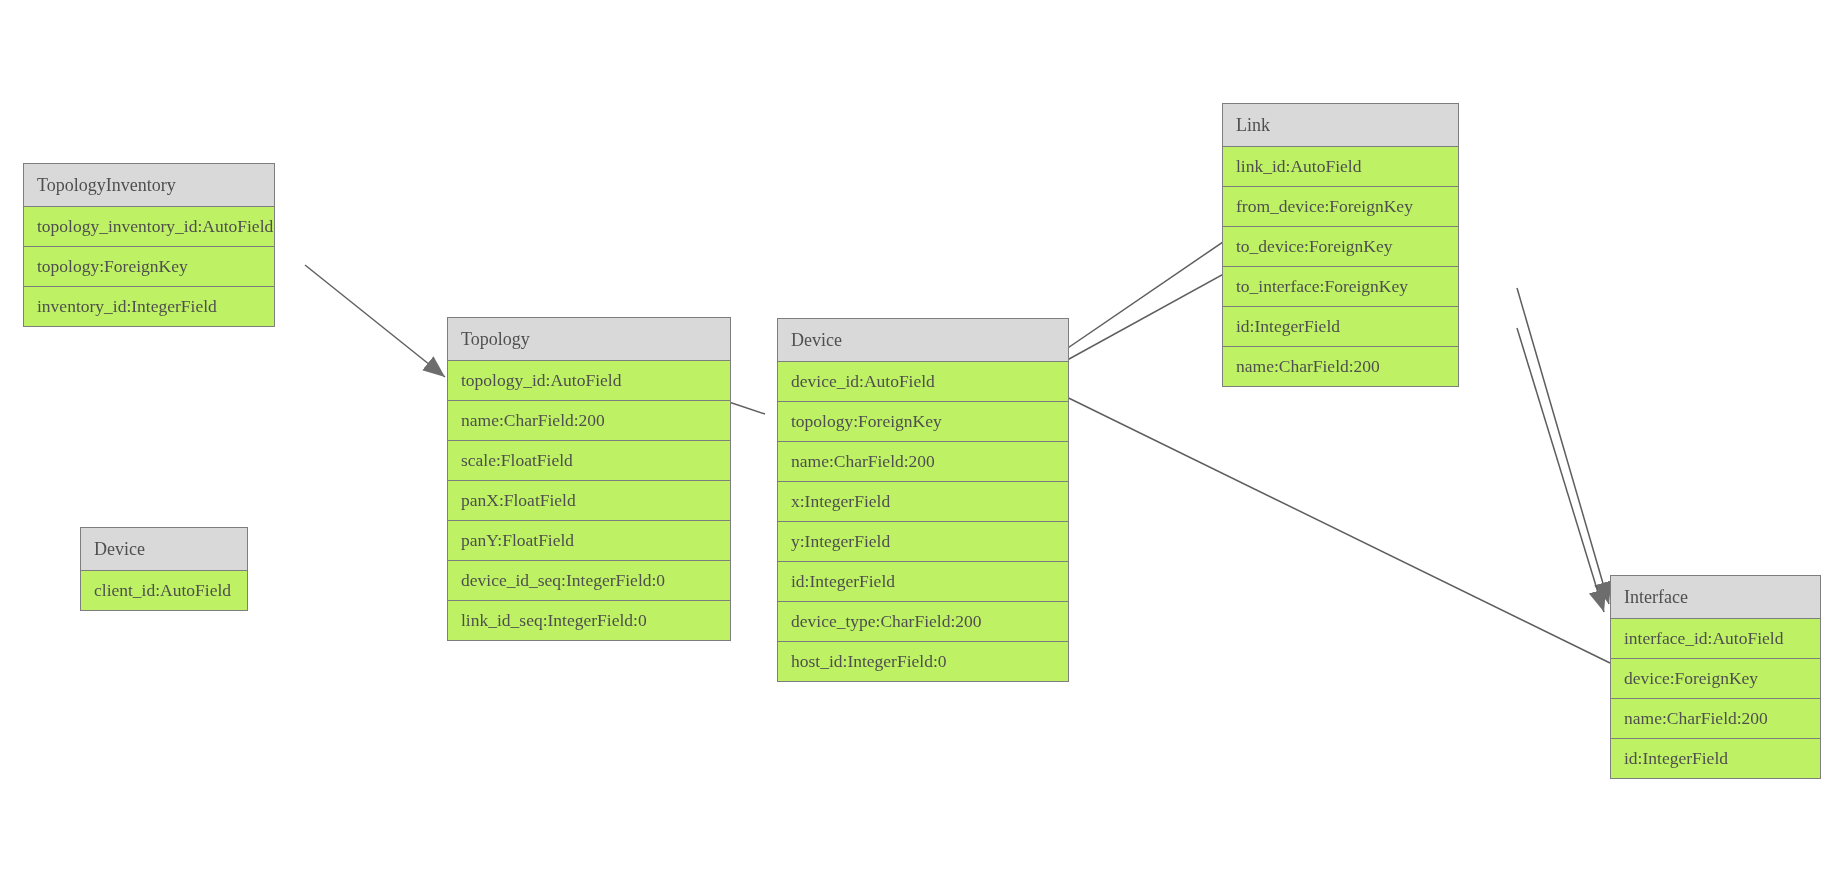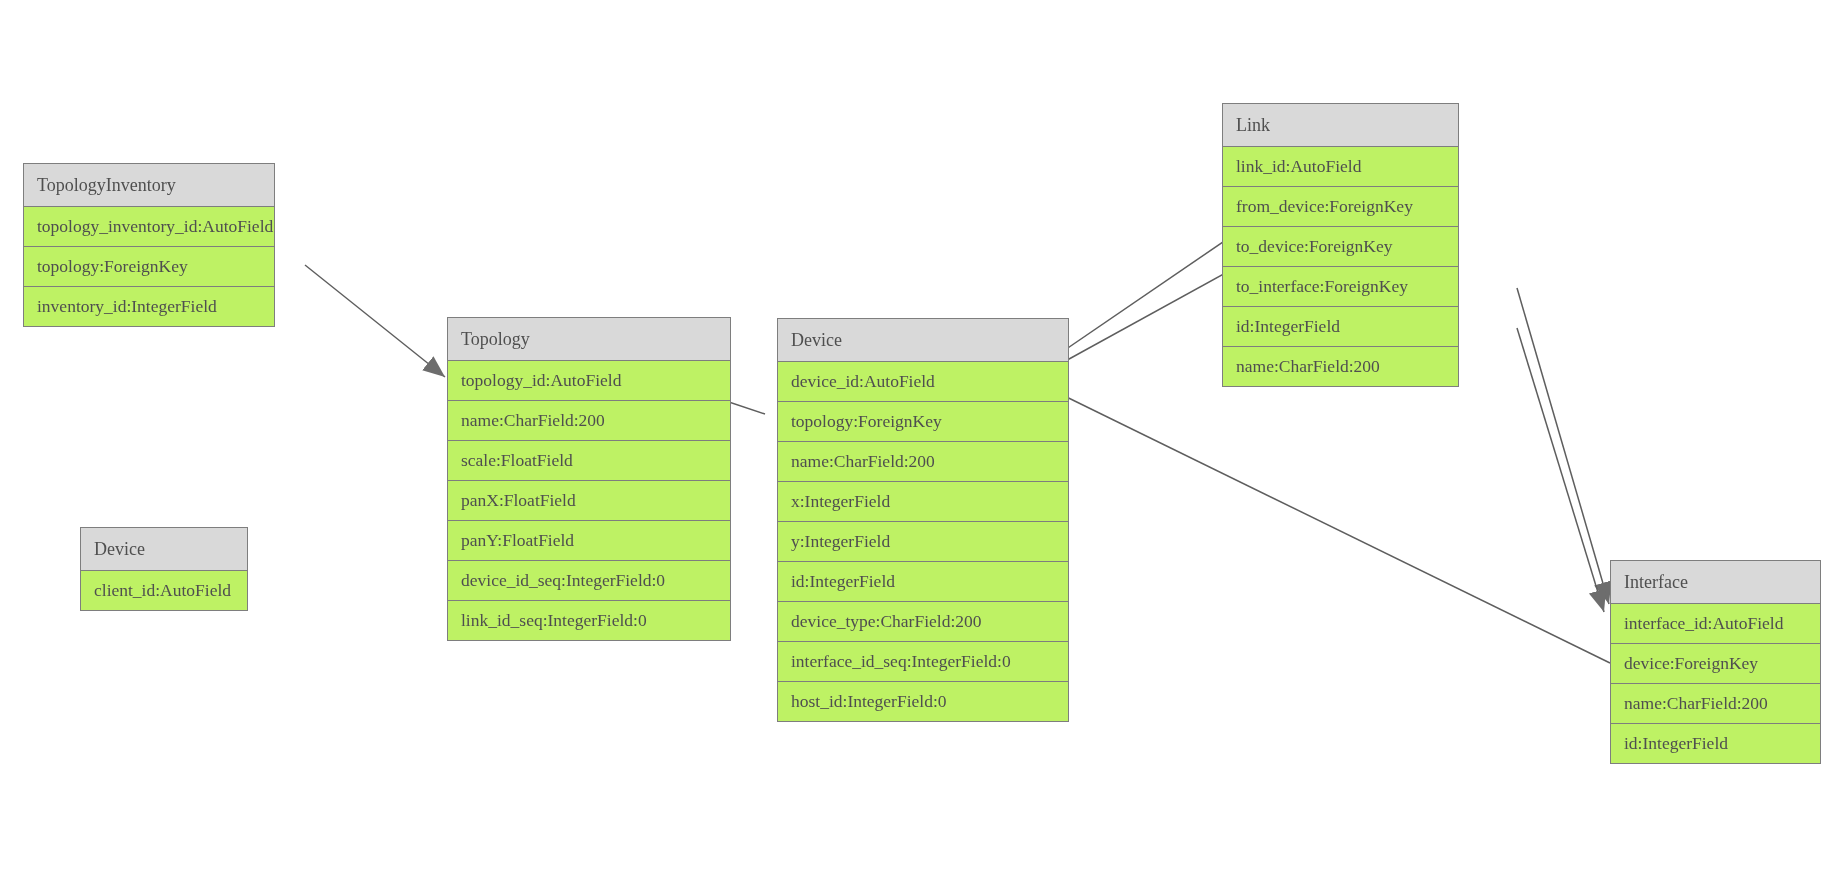--- a/index.html
+++ b/index.html
@@ -91,35 +91,34 @@
 
   <div class="entity" style="left:765px; top:318px; width:292px;margin-left:12px;">
     <div class="ehead">Device</div>
     <div class="erow">device_id:AutoField</div>
     <div class="erow">topology:ForeignKey</div>
     <div class="erow">name:CharField:200</div>
     <div class="erow">x:IntegerField</div>
     <div class="erow">y:IntegerField</div>
     <div class="erow">id:IntegerField</div>
     <div class="erow">device_type:CharField:200</div>
-    <div class="erow">interface_id_seq:IntegerField:0</div>
     <div class="erow">host_id:IntegerField:0</div>
   </div>
 
   <div class="entity" style="left:1222px; top:103px; width:237px;">
     <div class="ehead">Link</div>
     <div class="erow">link_id:AutoField</div>
     <div class="erow">from_device:ForeignKey</div>
     <div class="erow">to_device:ForeignKey</div>
     <div class="erow">to_interface:ForeignKey</div>
     <div class="erow">id:IntegerField</div>
     <div class="erow">name:CharField:200</div>
   </div>
 
-  <div class="entity" style="left:1610px; top:560px; width:211px;">
+  <div class="entity" style="left:1610px; top:575px; width:211px;">
     <div class="ehead">Interface</div>
     <div class="erow">interface_id:AutoField</div>
     <div class="erow">device:ForeignKey</div>
     <div class="erow">name:CharField:200</div>
     <div class="erow">id:IntegerField</div>
   </div>
 
 </div>
 
 </body></html>

